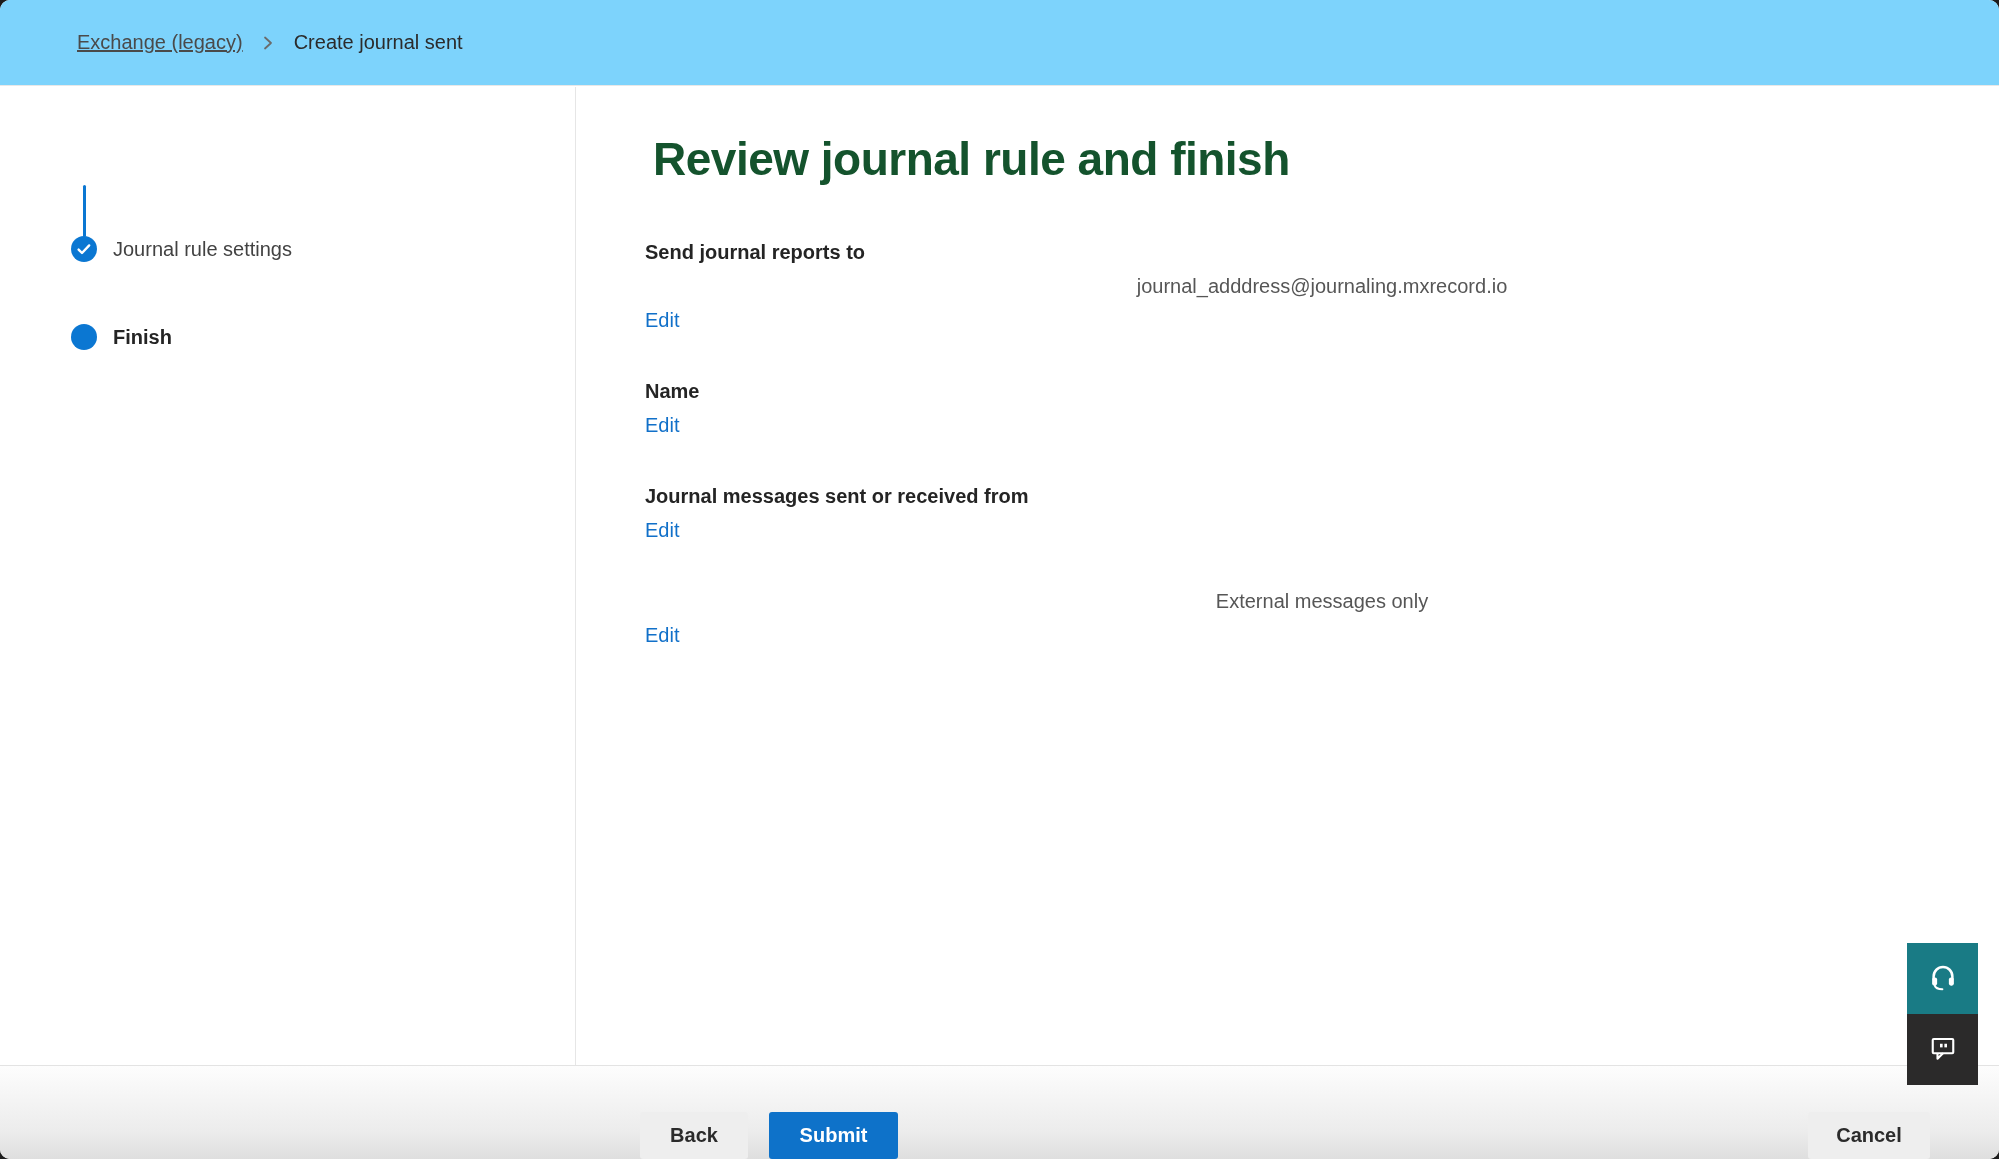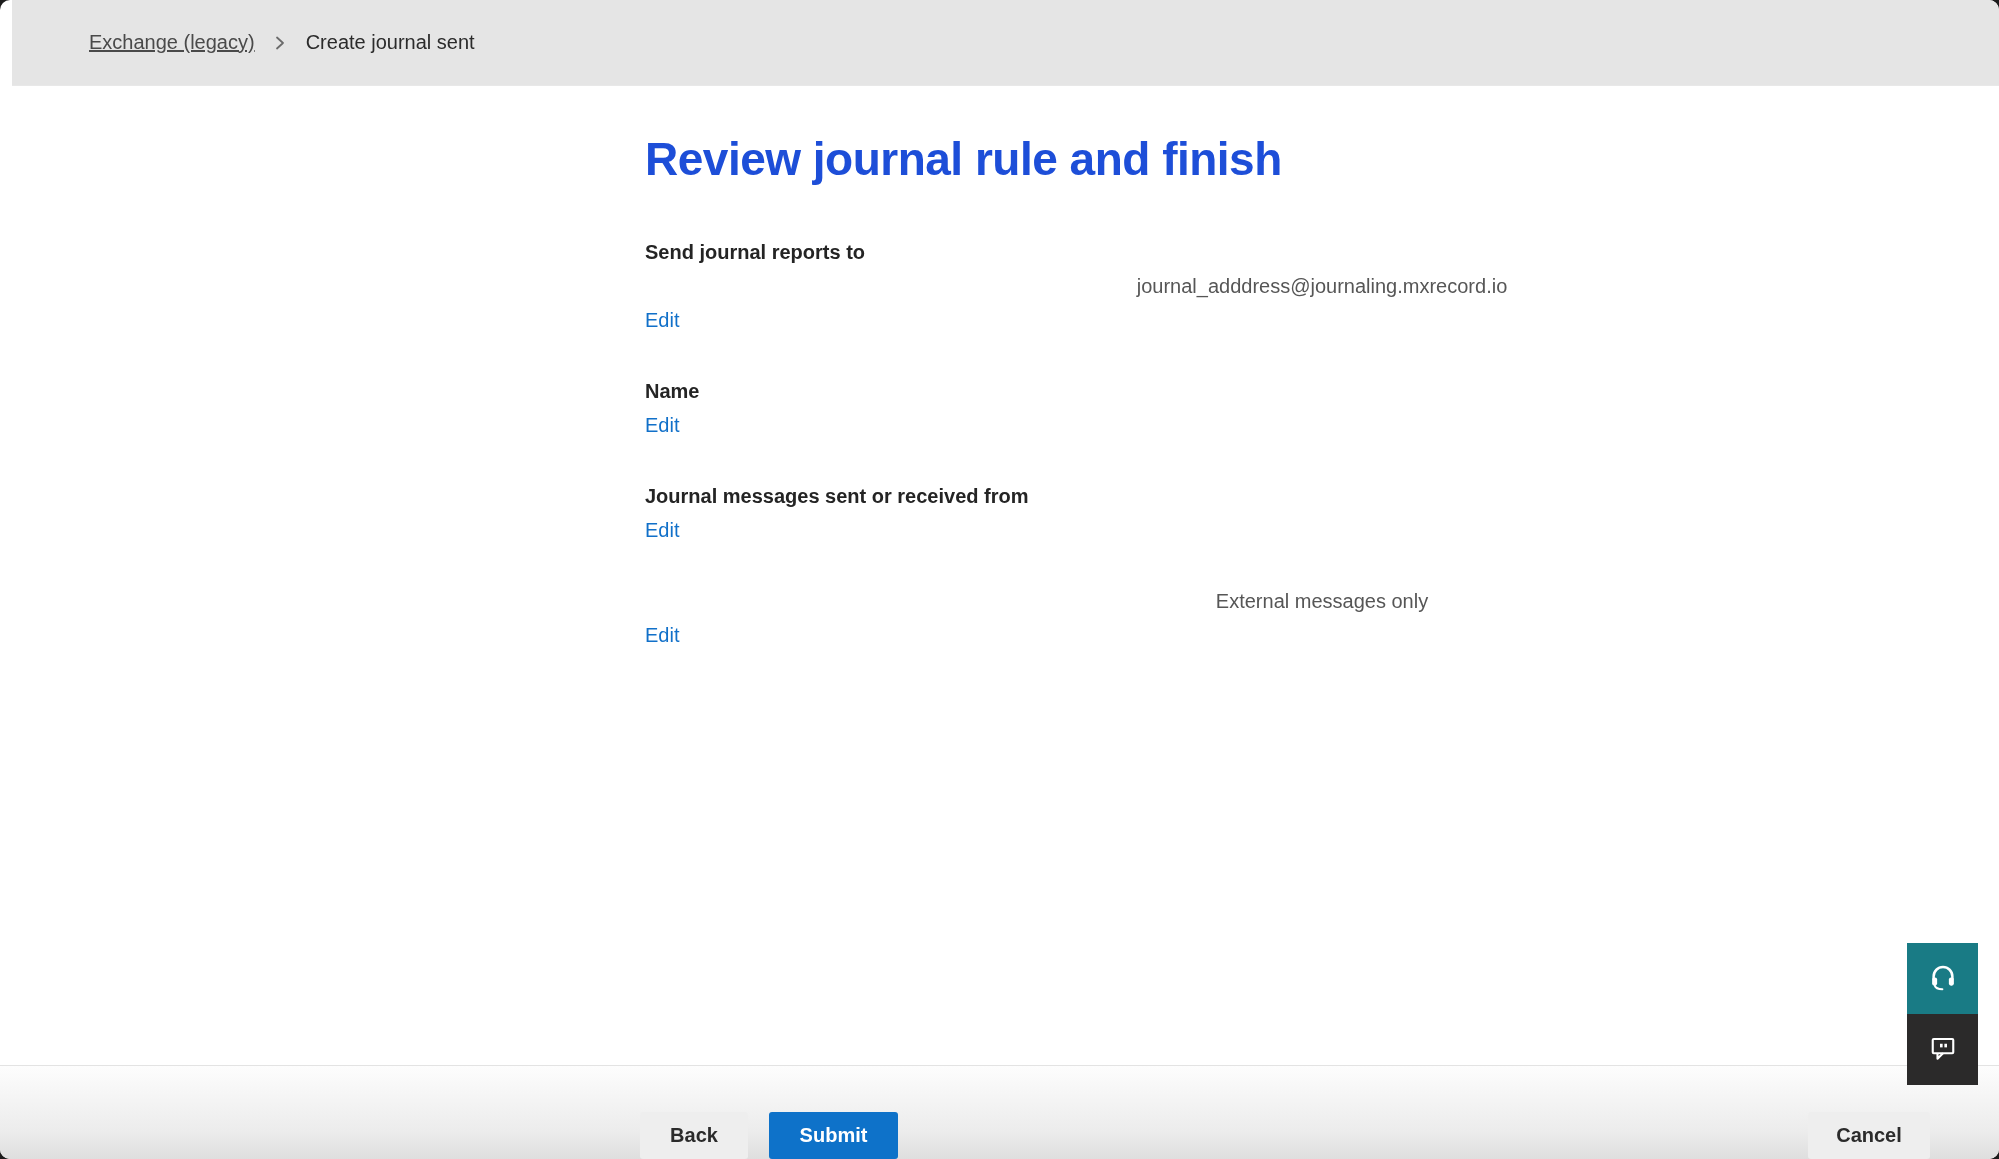--- a/index.html
+++ b/index.html
@@ -12,22 +12,22 @@
   }
   .window {
     position: absolute; inset: 0;
     background: #ffffff;
     border-radius: 10px;
     overflow: hidden;
   }
 
   
   .topbar {
-    position: absolute; top: 0; left: 12px; right: 0; height: 86px;
-    background: #e5e5e5;
+    position: absolute; top: 0; left: 0; right: 0; height: 86px;
+    background: #7dd3fc;
     border-bottom: 1px solid #e8e8e8;
     display: flex; align-items: center;
     padding-left: 77px;
     box-sizing: border-box;
   }
   .breadcrumb { display: flex; align-items: center; font-size: 20px; }
   .crumb-link {
     color: #4a4a4a;
     text-decoration: underline;
     cursor: pointer;
@@ -62,21 +62,21 @@
 
   .main {
     position: absolute; top: 87px; left: 576px; right: 0; bottom: 94px;
     background: #ffffff;
     padding: 44px 0 0 69px;
     box-sizing: border-box;
     overflow: hidden;
   }
   .page-title {
     font-size: 46px; font-weight: 700; letter-spacing: -0.5px;
-    color: #1d4ed8; margin: 0 0 46px 0; line-height: 1.25;
+    color: #14532d; margin: 0 0 46px 8px; line-height: 1.25;
   }
   .review-section { margin-bottom: 37px; }
   .review-section .label {
     font-size: 20px; font-weight: 700; color: #242424; line-height: 34px;
   }
   .review-section .value {
     font-size: 20px; color: #565656; line-height: 34px; text-align: center;
   }
   .review-section .edit-link {
     display: inline-block;
@@ -127,20 +127,36 @@
       <a class="crumb-link">Exchange (legacy)</a>
       <span class="crumb-sep">
         <svg width="13" height="20" viewBox="0 0 13 20">
             <path d="M3 4.5l6 5.5-6 5.5" fill="none" stroke="#6b6b6b" stroke-width="1.8" stroke-linecap="round" stroke-linejoin="round"></path>
           </svg>
       </span>
       <span class="crumb-current">Create journal sent</span>
     </nav>
   </header>
 
+  <aside class="sidebar">
+    <div class="step step-settings">
+      <span class="step-icon">
+        <svg width="26" height="26" viewBox="0 0 26 26">
+          <circle cx="13" cy="13" r="13" fill="#0b77d2"></circle>
+          <path d="M7.6 13.6l3.4 3.4 7.2-7.6" fill="none" stroke="#ffffff" stroke-width="2.4" stroke-linecap="round" stroke-linejoin="round"></path>
+        </svg>
+      </span>
+      <span class="step-label">Journal rule settings</span>
+    </div>
+    <div class="step-connector"></div>
+    <div class="step step-finish">
+      <span class="step-icon step-dot"></span>
+      <span class="step-label current">Finish</span>
+    </div>
+  </aside>
 
   <main class="main">
     <h1 class="page-title">Review journal rule and finish</h1>
 
     <section class="review-section">
       <div class="label">Send journal reports to</div>
       <div class="value">journal_adddress@journaling.mxrecord.io</div>
       <a class="edit-link">Edit</a>
     </section>
 

